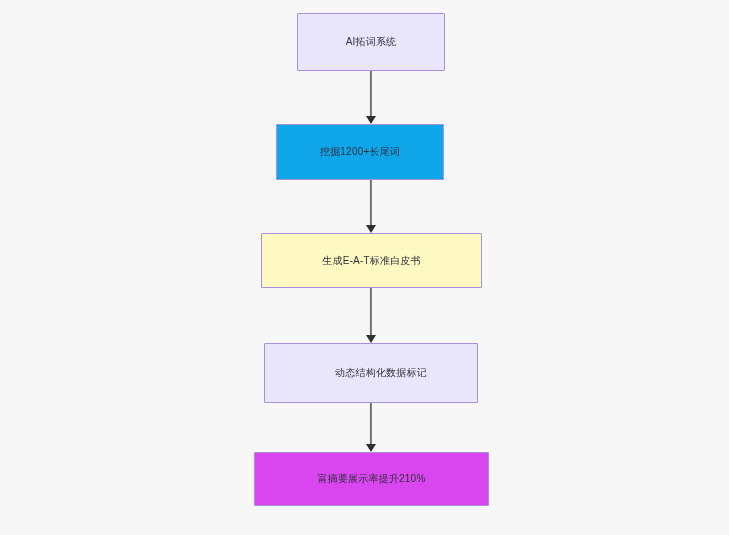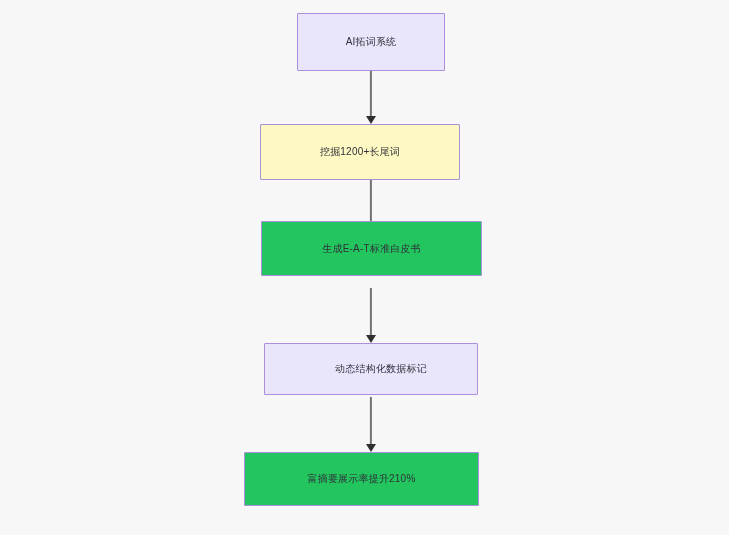--- a/index.html
+++ b/index.html
@@ -76,26 +76,26 @@
     <div class="edge-head" style="top: 46.5px; border-top-color: rgb(47, 47, 47);"></div>
   </div>
   <div class="edge" id="edge-4" style="left: 361px; top: 397px; width: 20px; height: 55px;">
     <div class="edge-line" style="height: 48px; background: rgb(115, 115, 115);"></div>
     <div class="edge-head" style="top: 46.5px; border-top-color: rgb(47, 47, 47);"></div>
   </div>
 
   <div class="node" id="node-1" style="left: 297px; top: 13px; width: 148px; height: 58px; background: rgb(233, 230, 251); border-color: rgb(169, 143, 220);">
     <span class="node-label" style="color: rgb(48, 48, 58);">AI拓词系统</span>
   </div>
-  <div class="node" id="node-2" style="left: 260px; top: 124px; width: 200px; height: 56px; background: #fef9c3; border-color: rgb(169, 143, 220);">
+  <div class="node" id="node-2" style="left: 276px; top: 124px; width: 168px; height: 56px; background: #0ea5e9; border-color: rgb(169, 143, 220);">
     <span class="node-label" style="color: rgb(48, 48, 58);">挖掘1200+长尾词</span>
   </div>
-  <div class="node" id="node-3" style="left: 261px; top: 221px; width: 221px; height: 55px; background: #22c55e; border-color: rgb(169, 143, 220);">
+  <div class="node" id="node-3" style="left: 261px; top: 233px; width: 221px; height: 55px; background: #fef9c3; border-color: rgb(169, 143, 220);">
     <span class="node-label" style="color: rgb(48, 48, 58);">生成E-A-T标准白皮书</span>
   </div>
-  <div class="node" id="node-4" style="left: 264px; top: 343px; width: 214px; height: 52px; background: rgb(233, 230, 251); border-color: rgb(169, 143, 220); padding-left: 20px;">
+  <div class="node" id="node-4" style="left: 264px; top: 343px; width: 214px; height: 60px; background: rgb(233, 230, 251); border-color: rgb(169, 143, 220); padding-left: 20px;">
     <span class="node-label" style="color: rgb(48, 48, 58);">动态结构化数据标记</span>
   </div>
-  <div class="node" id="node-5" style="left: 244px; top: 452px; width: 235px; height: 54px; background: #22c55e; border-color: rgb(169, 143, 220);">
+  <div class="node" id="node-5" style="left: 254px; top: 452px; width: 235px; height: 54px; background: #d946ef; border-color: rgb(169, 143, 220);">
     <span class="node-label" style="color: rgb(48, 48, 58);">富摘要展示率提升210%</span>
   </div>
 
 </div>
 
 </body></html>

